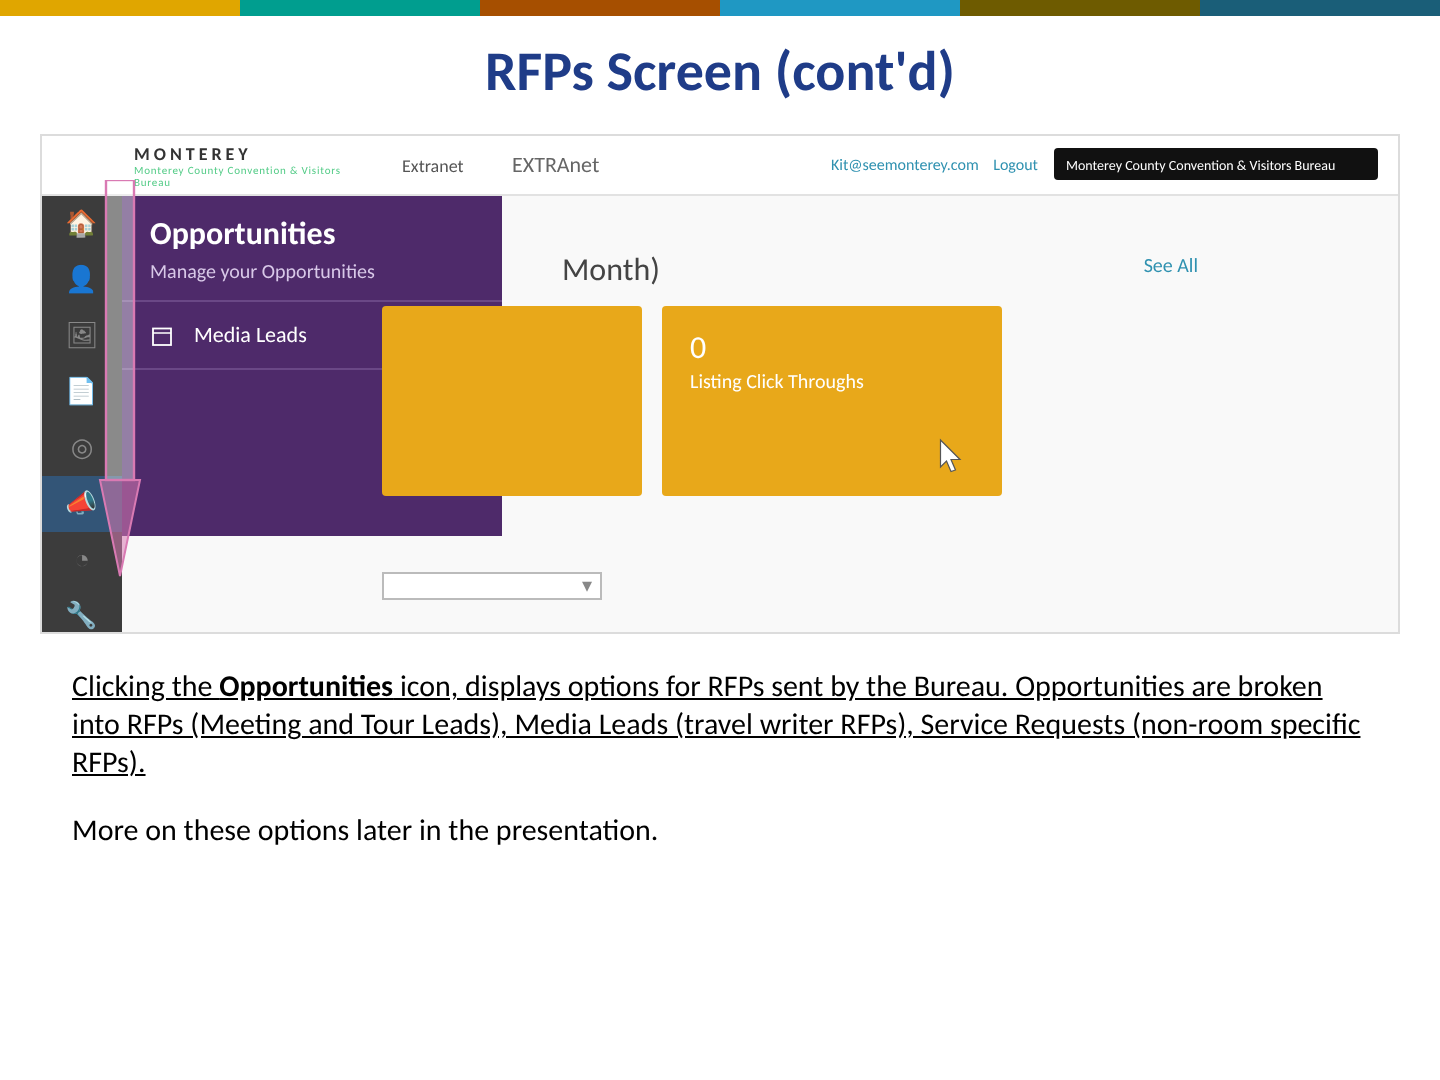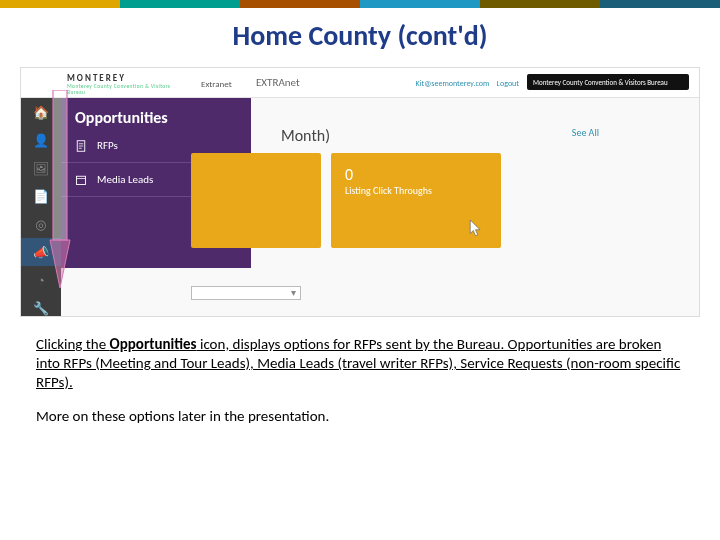--- a/index.html
+++ b/index.html
@@ -61,21 +61,21 @@
 
 <div class="stripe">
   <div style="background:#e0a600"></div>
   <div style="background:#009e8f"></div>
   <div style="background:#a64f00"></div>
   <div style="background:#1f98c3"></div>
   <div style="background:#6e5b00"></div>
   <div style="background:#1a5e78"></div>
 </div>
 
-<h1 class="title">Home County (cont'd)</h1>
+<h1 class="title">RFPs Screen (cont'd)</h1>
 
 <div class="mock">
   <div class="mhdr">
     <div class="mlogo">
       <span class="brand">MONTEREY</span>
       <span class="tag">Monterey County Convention &amp; Visitors Bureau</span>
     </div>
     <span class="ext1">Extranet</span>
     <span class="ext2">EXTRAnet</span>
     <span class="usr">
@@ -92,27 +92,21 @@
     <div class="ic dim">🖼</div>
     <div class="ic dim">📄</div>
     <div class="ic dim">◎</div>
     <div class="ic active">📣</div>
     <div class="ic dim">◔</div>
     <div class="ic dim">🔧</div>
   </div>
 
   <div class="flyout">
     <h3>Opportunities</h3>
-    <div class="fo-item">
-      <svg viewBox="0 0 16 16">
-          <rect x="3" y="1" width="10" height="14" fill="none" stroke="#fff" stroke-width="1.2"></rect>
-          <path d="M5 5h6M5 8h6M5 11h4" stroke="#fff" stroke-width="1"></path>
-        </svg>
-      <span>RFPs</span>
-    </div>
+    <div class="fo-sub">Manage your Opportunities</div>
     <div class="fo-item">
       <svg viewBox="0 0 16 16">
           <rect x="2" y="3" width="12" height="11" fill="none" stroke="#fff" stroke-width="1.2"></rect>
           <path d="M2 6h12" stroke="#fff"></path>
         </svg>
       <span>Media Leads</span>
     </div>
   </div>
 
   <span class="mainlabel">Month)</span>

